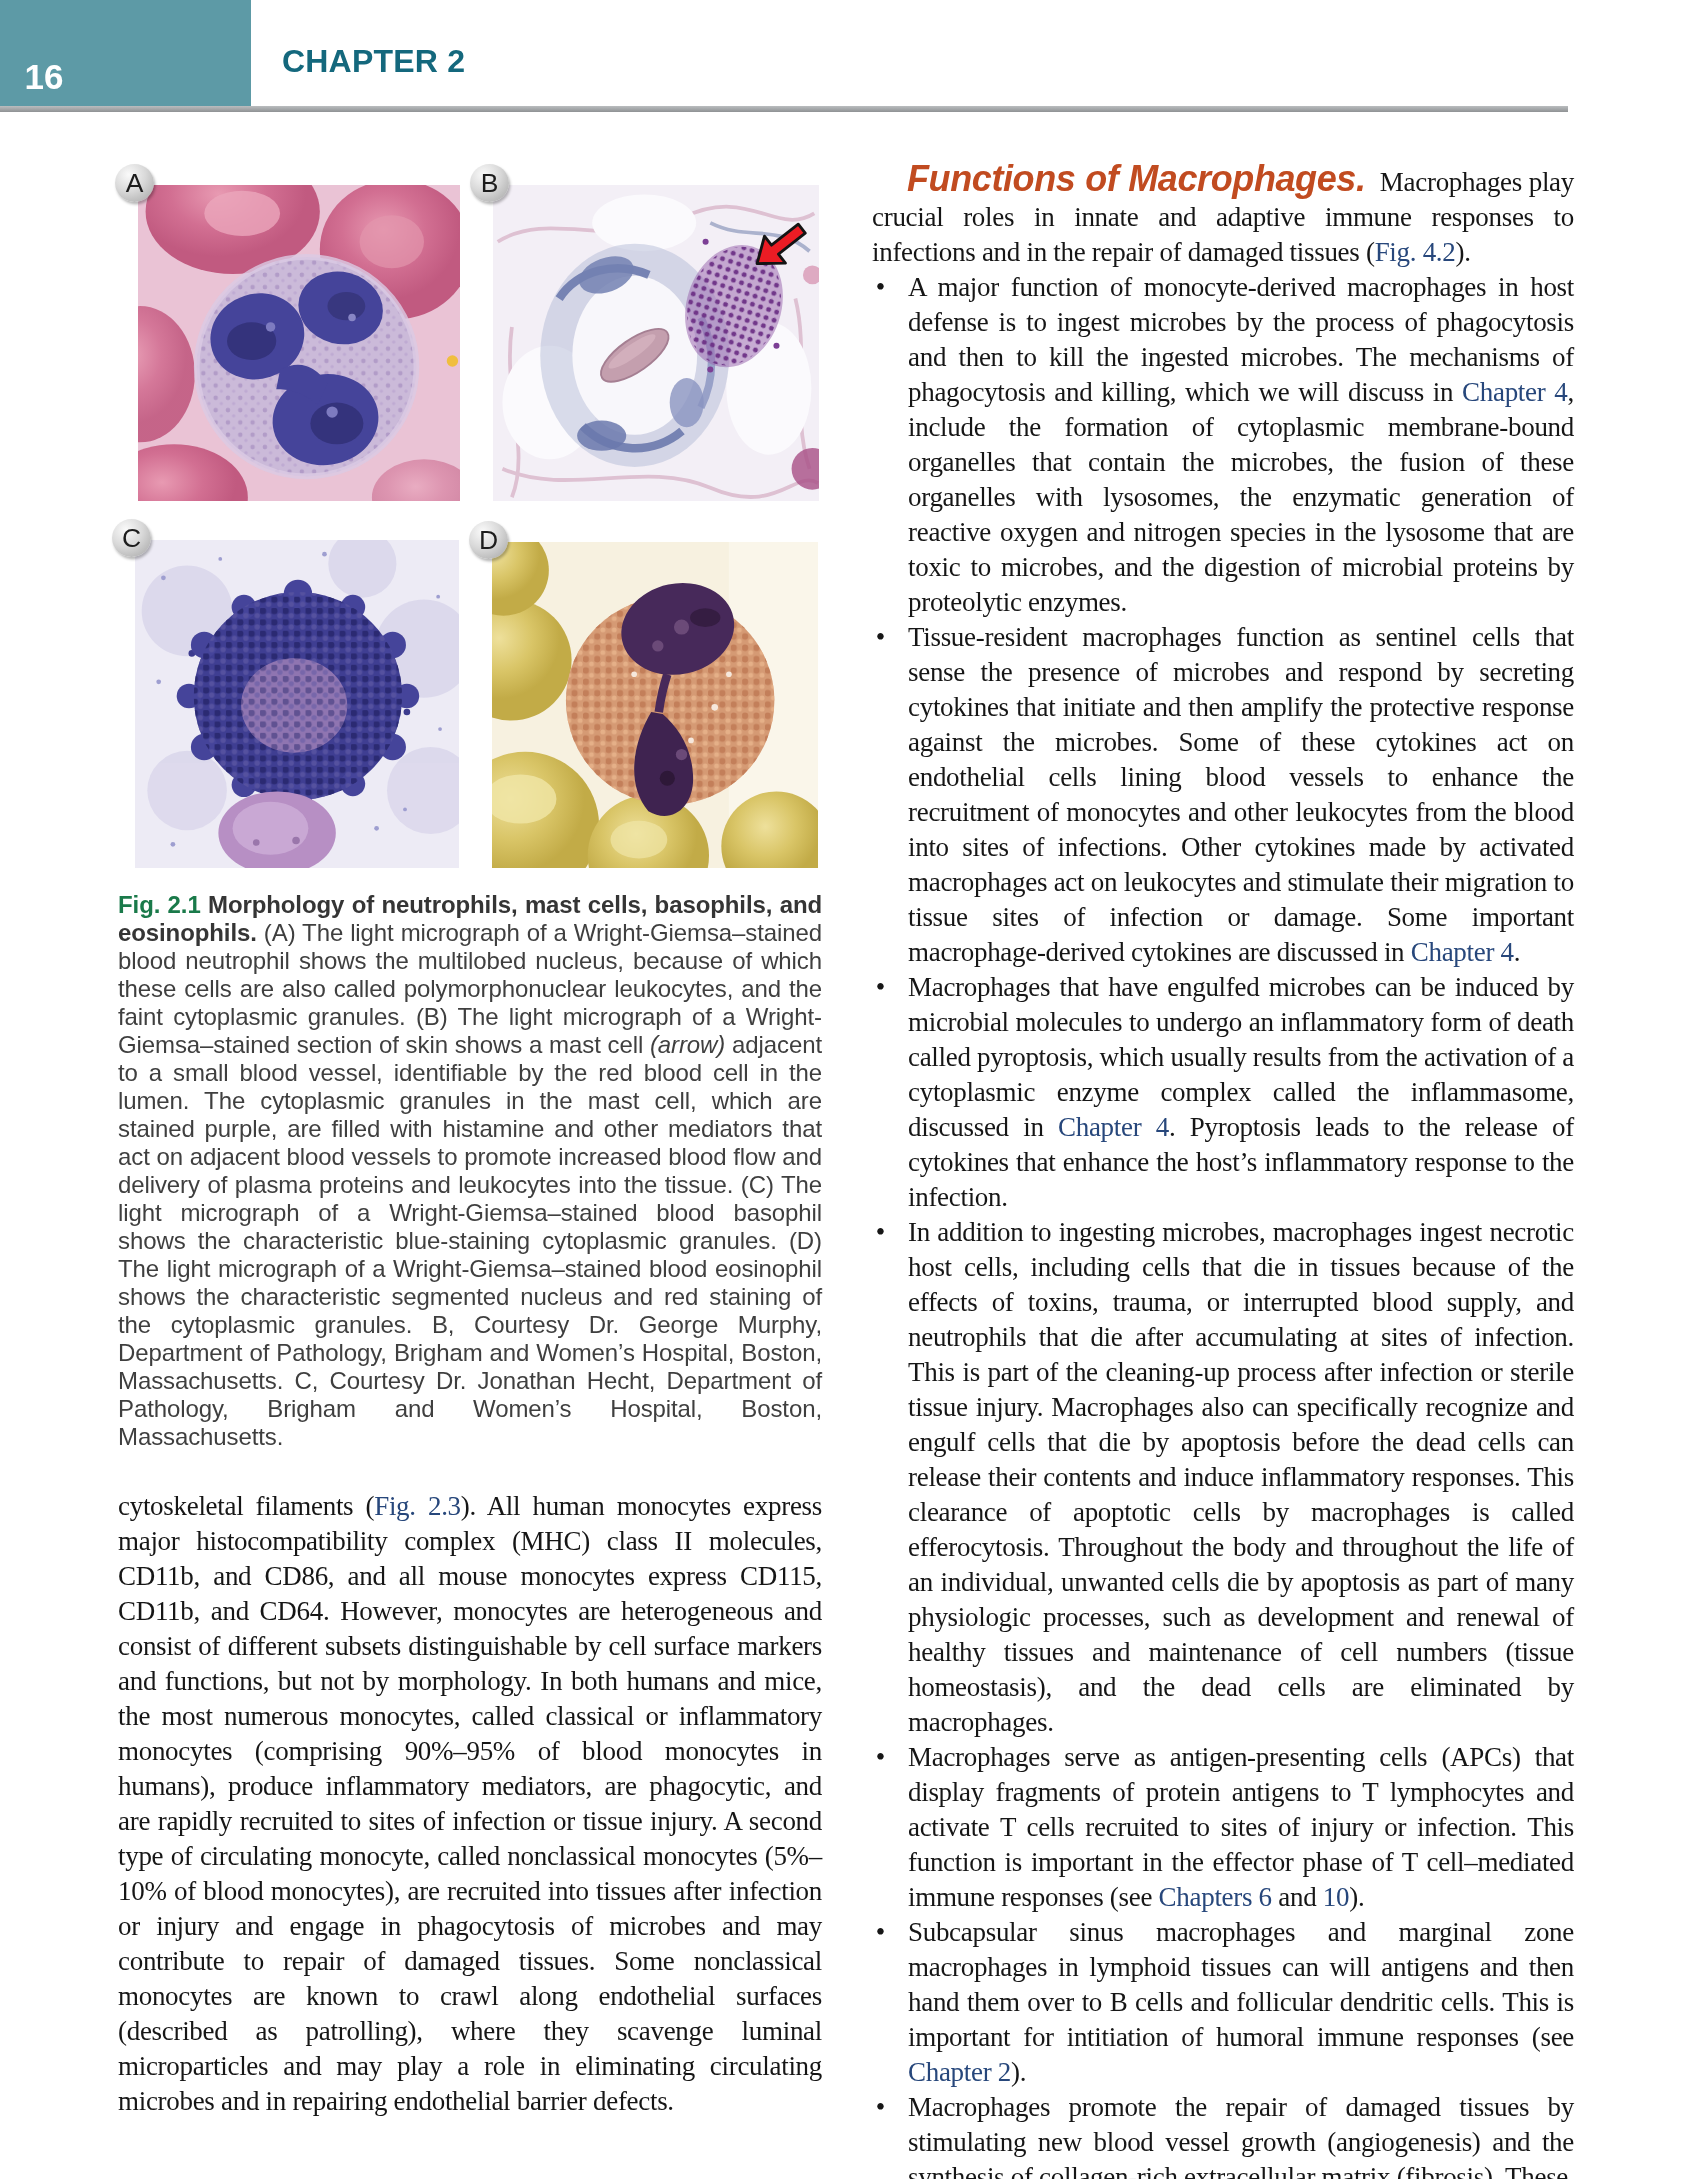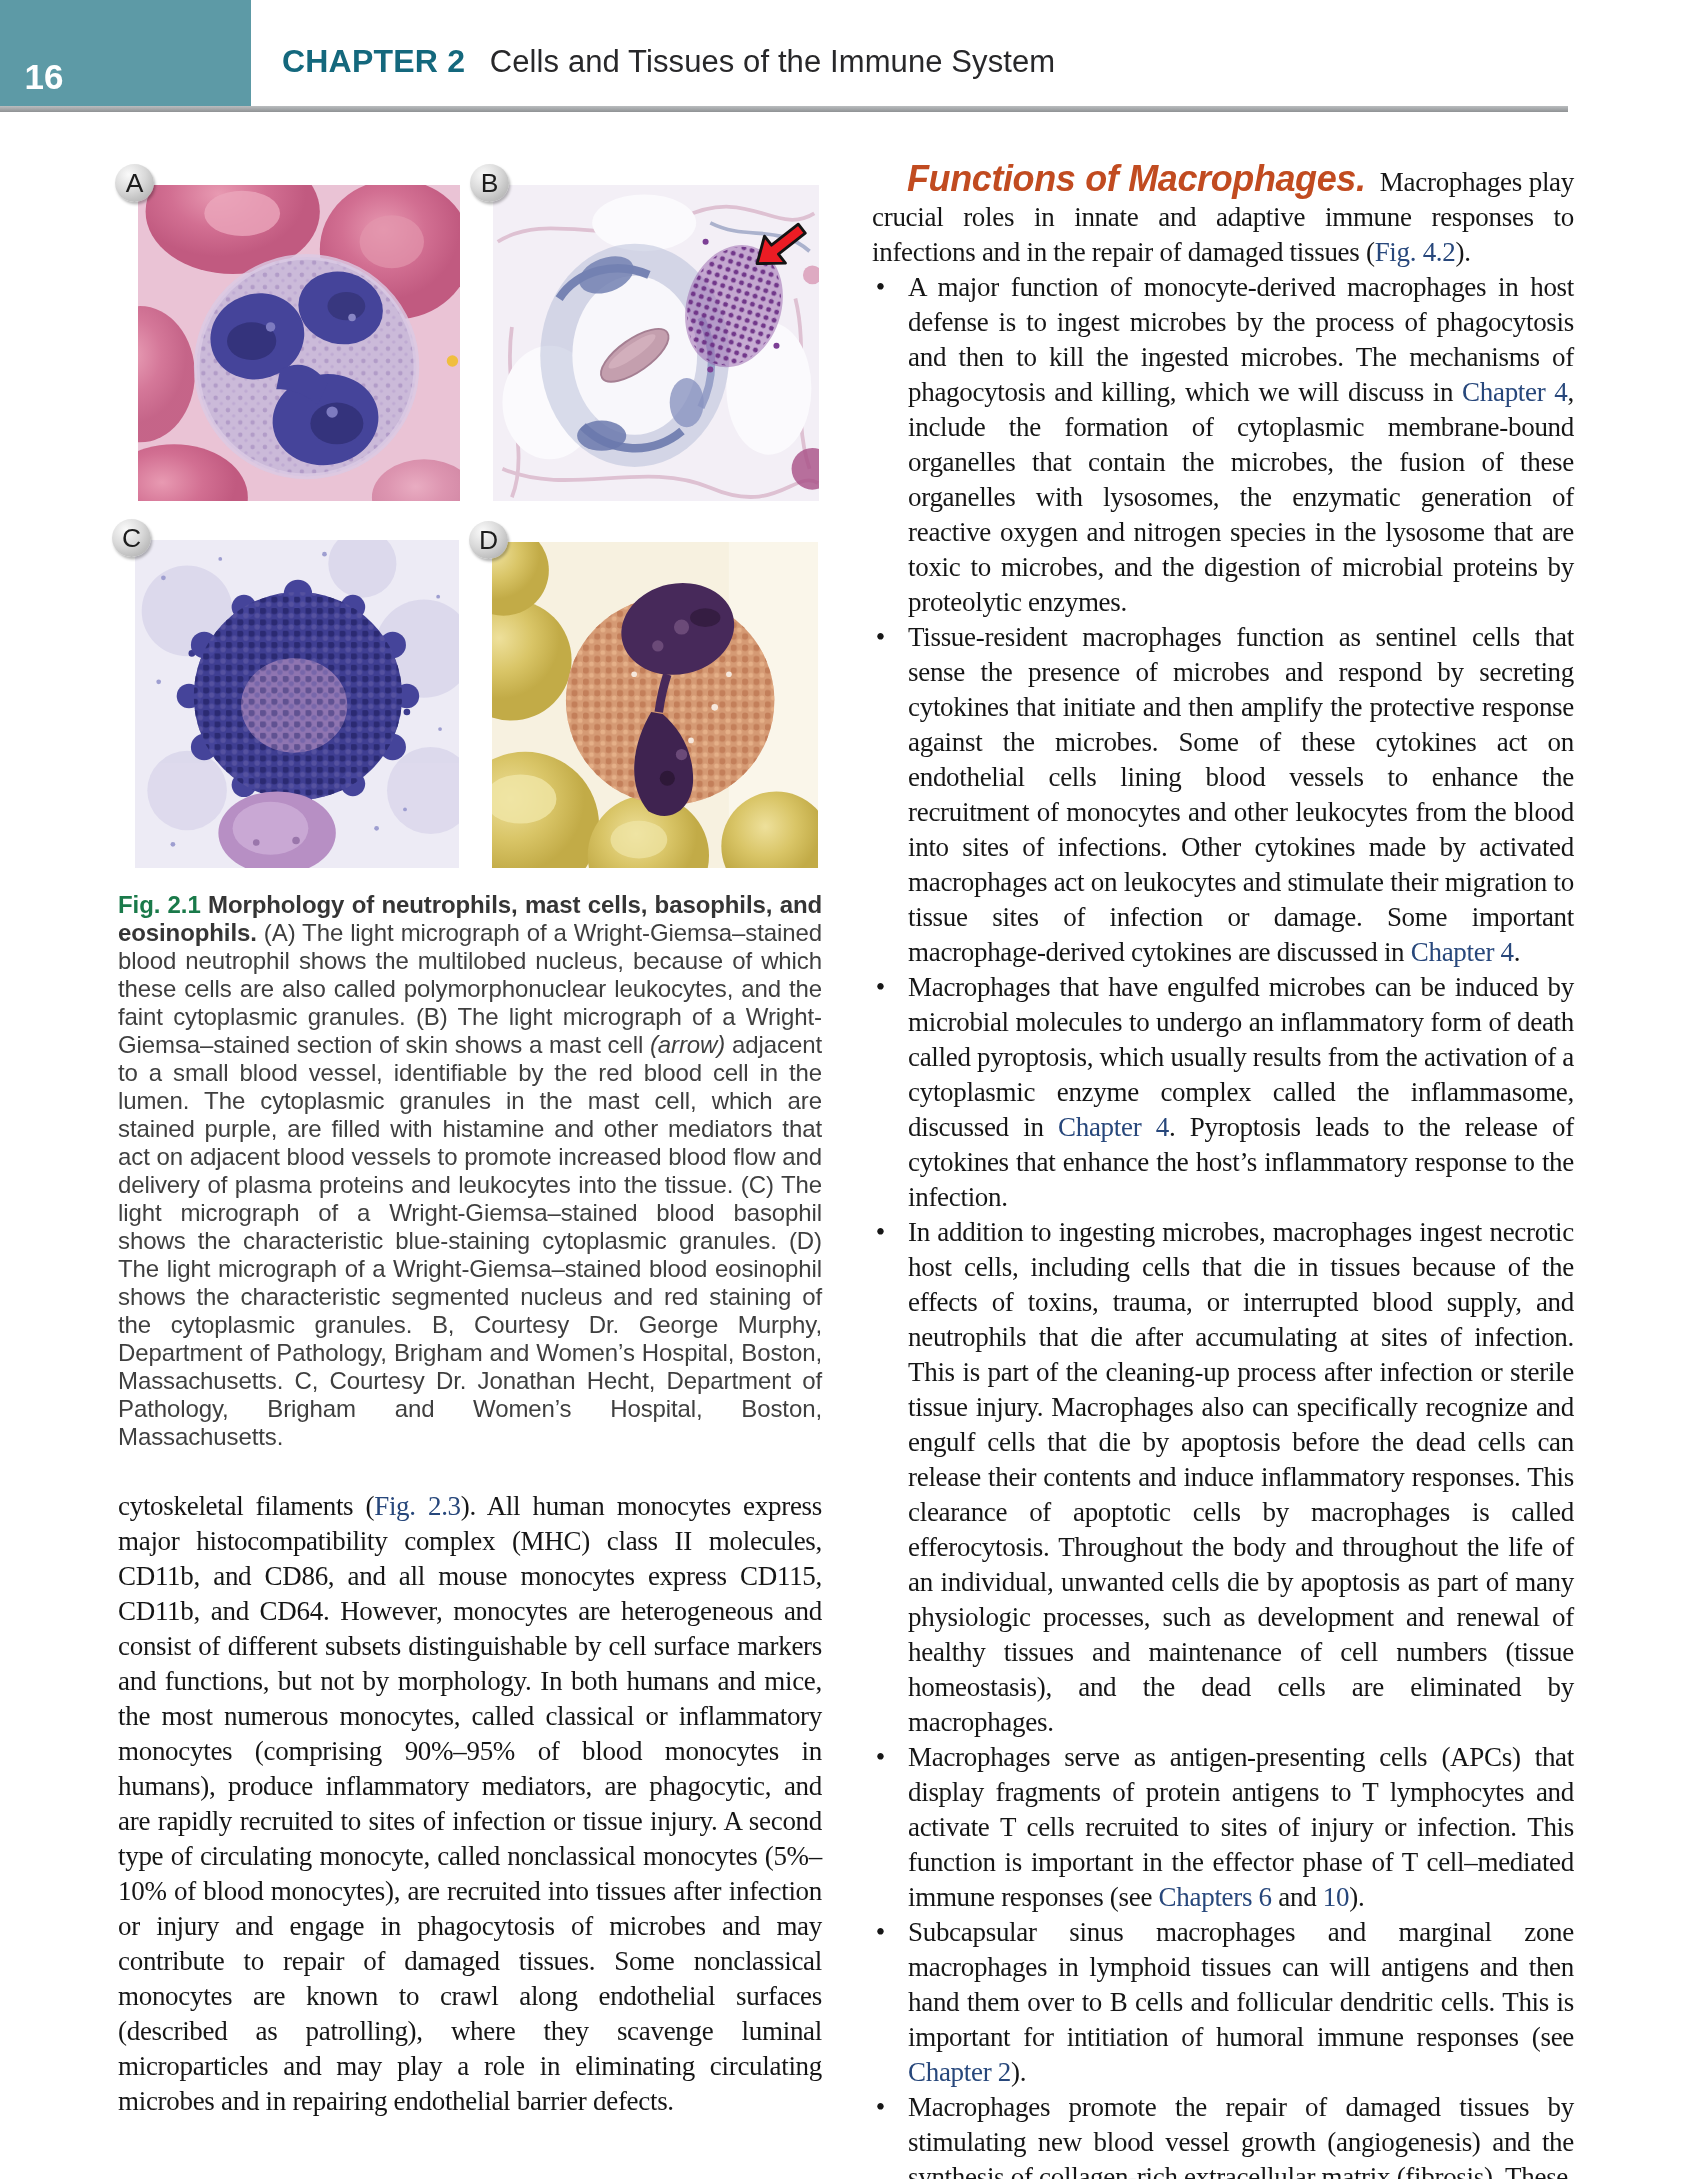--- a/index.html
+++ b/index.html
@@ -91,21 +91,20 @@
   .it  { font-style: italic; }
 </style>
 </head>
 <body>
 
 <div class="page-number-block">
   <span>16</span>
 </div>
 <div class="chapter-line">
   <span class="chapter-label">CHAPTER 2</span>
-  <span class="chapter-title">Cells and Tissues of the Immune System</span>
 </div>
 <div class="header-rule"></div>
 
 <figure class="figure-block">
 
   <div class="panel" style="left:138px; top:185px; width:322px; height:316px;">
     <svg viewBox="0 0 340 334" preserveAspectRatio="none">
       <defs>
         <radialGradient id="aR" cx="42%" cy="36%">
           <stop offset="0%" stop-color="#e89ab2"></stop>

